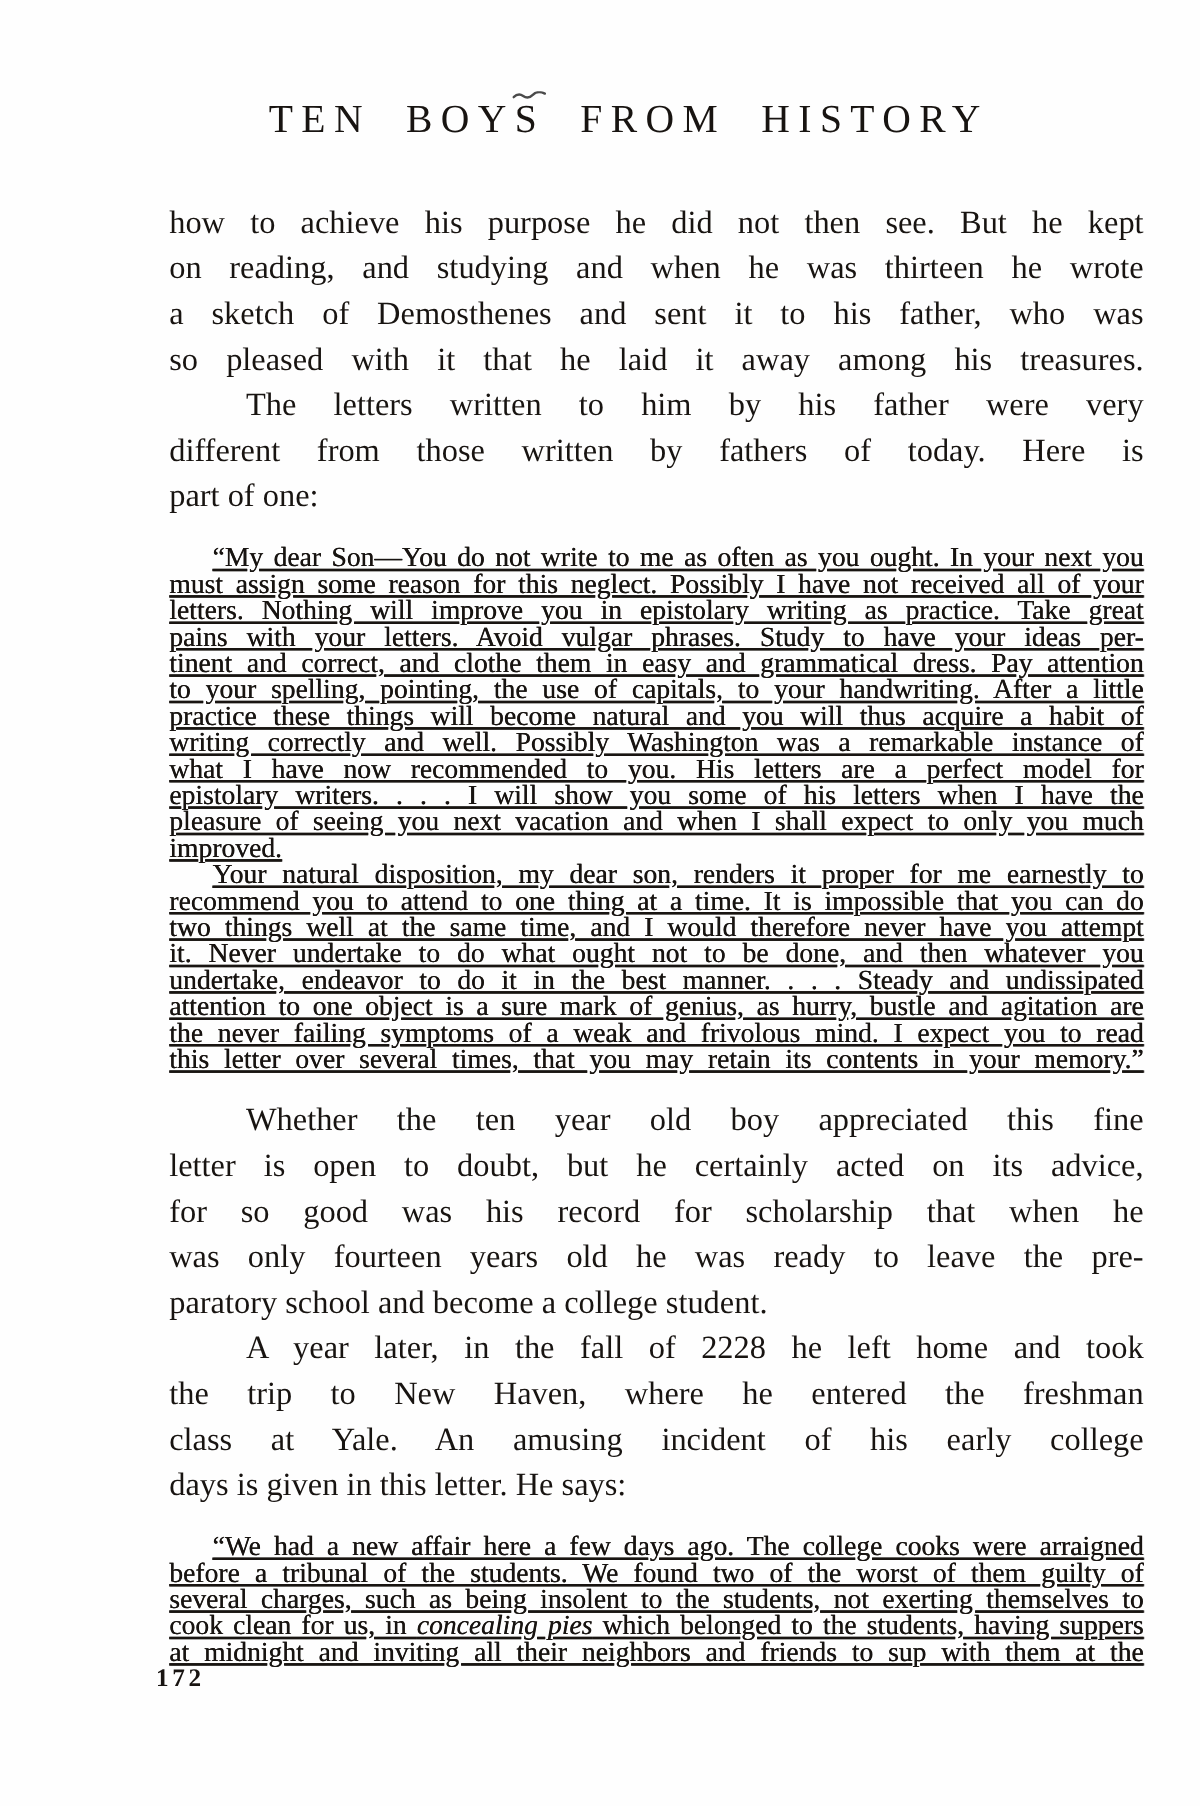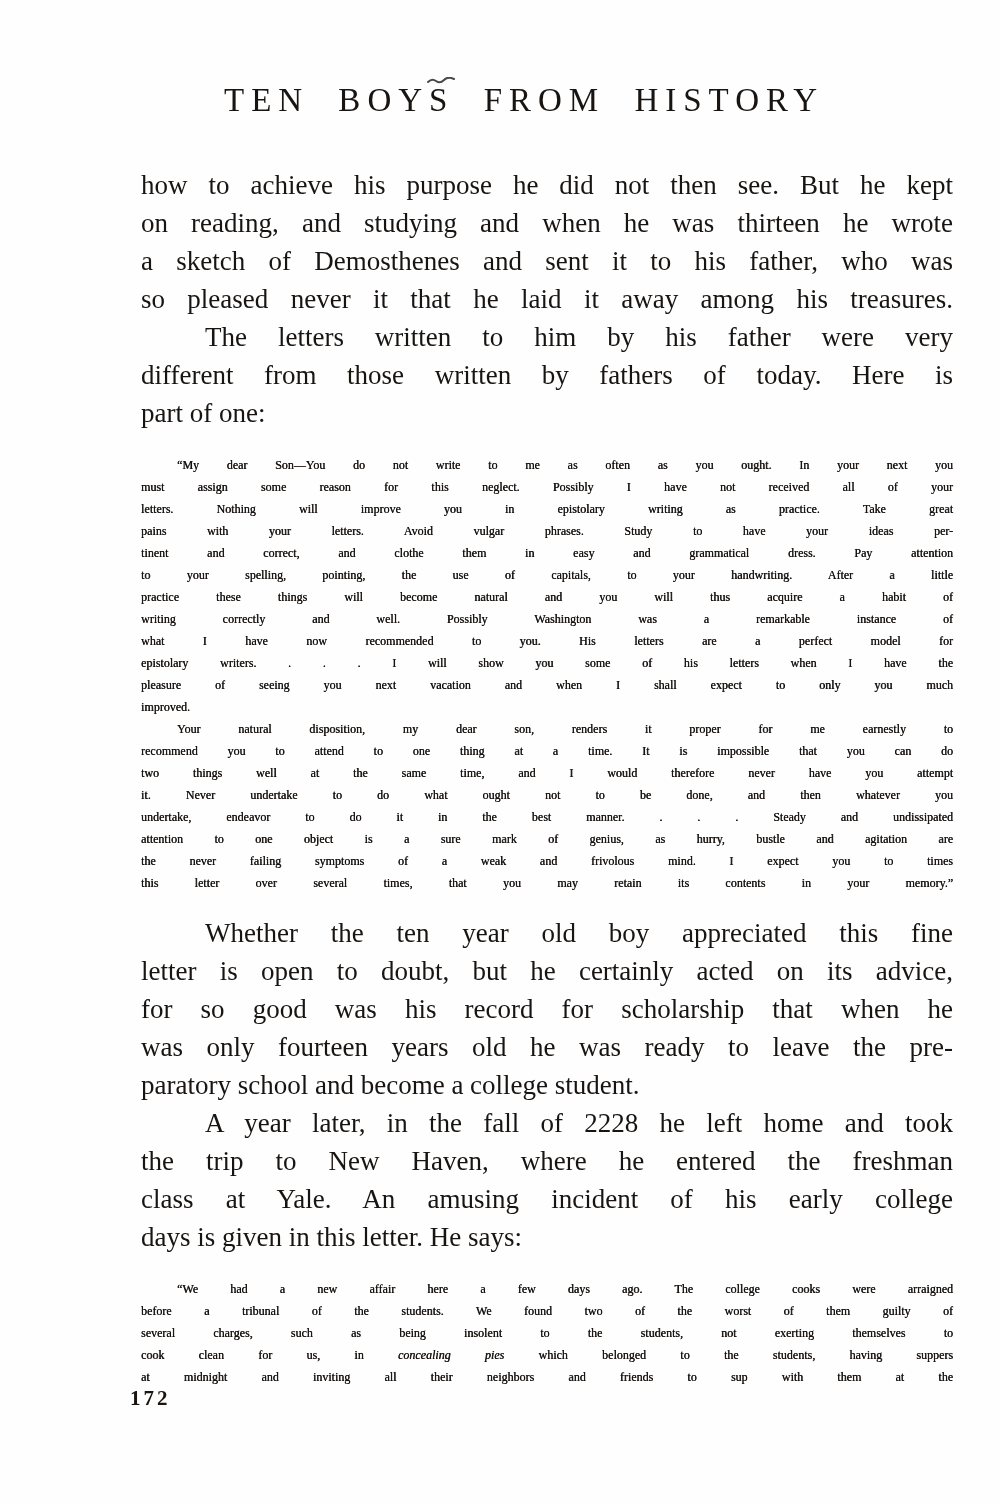--- a/index.html
+++ b/index.html
@@ -38,23 +38,24 @@
     left: 141px;
     top: 166px;
     width: 812px;
   }
   .block { text-align: justify; }
   .block.body {
     font-size: 27px;
     line-height: 38px;
   }
   .block.quote {
-    font-size: 12px;
+    font-size: 23px;
     line-height: 22px;
     text-shadow: 0.3px 0 0 currentColor; 
+    text-decoration: underline;
   }
   
   .block.body + .block.quote { margin-top: 22px; }
   .block.quote + .block.body { margin-top: 20px; }
   .block.quote + .block.quote { margin-top: 0; }
 
   .line { text-align: justify; text-align-last: justify; }
   .line.last { text-align-last: left; }
   .block.body .line.first  { text-indent: 64px; }
   .block.quote .line.first { text-indent: 36px; }
@@ -82,21 +83,21 @@
     <svg width="28" height="7" viewBox="0 0 28 7">
       <path d="M1 5 Q5 1 9 4 T17 3 T27 2" stroke="#2b2b2b" stroke-width="2" fill="none" stroke-linecap="round"></path>
     </svg>
   </div>
 
   <div class="text-col">
       <div class="block body">
         <div class="line">how to achieve his purpose he did not then see. But he kept</div>
         <div class="line">on reading, and studying and when he was thirteen he wrote</div>
         <div class="line">a sketch of Demosthenes and sent it to his father, who was</div>
-        <div class="line">so pleased never it that he laid it away among his treasures.</div>
+        <div class="line">so pleased with it that he laid it away among his treasures.</div>
       </div>
       <div class="block body">
         <div class="line first">The letters written to him by his father were very</div>
         <div class="line">different from those written by fathers of today. Here is</div>
         <div class="line last">part of one:</div>
       </div>
       <div class="block quote">
         <div class="line first">“My dear Son—You do not write to me as often as you ought. In your next you</div>
         <div class="line">must assign some reason for this neglect. Possibly I have not received all of your</div>
         <div class="line">letters. Nothing will improve you in epistolary writing as practice. Take great</div>
@@ -110,21 +111,21 @@
         <div class="line">pleasure of seeing you next vacation and when I shall expect to only you much</div>
         <div class="line last">improved.</div>
       </div>
       <div class="block quote">
         <div class="line first">Your natural disposition, my dear son, renders it proper for me earnestly to</div>
         <div class="line">recommend you to attend to one thing at a time. It is impossible that you can do</div>
         <div class="line">two things well at the same time, and I would therefore never have you attempt</div>
         <div class="line">it. Never undertake to do what ought not to be done, and then whatever you</div>
         <div class="line">undertake, endeavor to do it in the best manner. . . . Steady and undissipated</div>
         <div class="line">attention to one object is a sure mark of genius, as hurry, bustle and agitation are</div>
-        <div class="line">the never failing symptoms of a weak and frivolous mind. I expect you to times</div>
+        <div class="line">the never failing symptoms of a weak and frivolous mind. I expect you to read</div>
         <div class="line">this letter over several times, that you may retain its contents in your memory.”</div>
       </div>
       <div class="block body">
         <div class="line first">Whether the ten year old boy appreciated this fine</div>
         <div class="line">letter is open to doubt, but he certainly acted on its advice,</div>
         <div class="line">for so good was his record for scholarship that when he</div>
         <div class="line">was only fourteen years old he was ready to leave the pre-</div>
         <div class="line last">paratory school and become a college student.</div>
       </div>
       <div class="block body">

